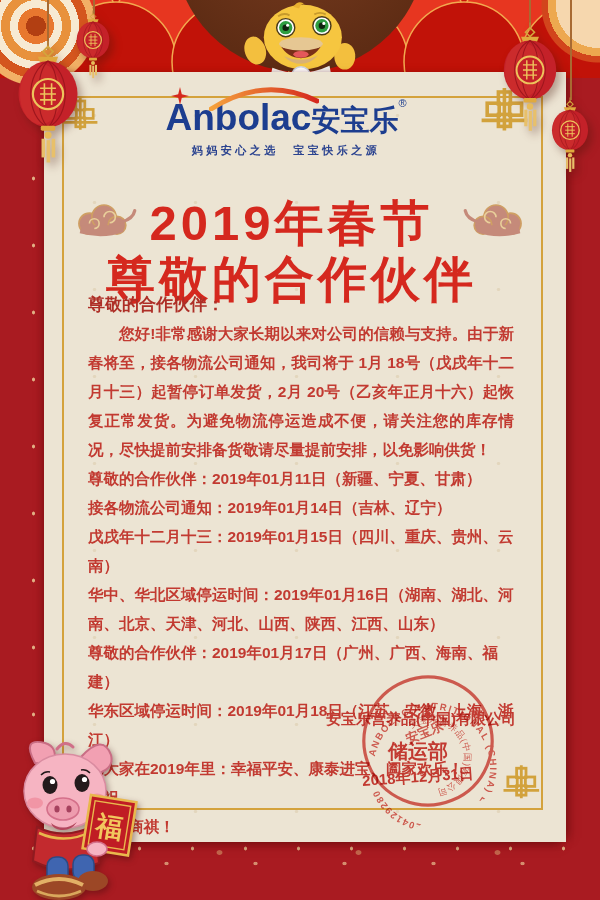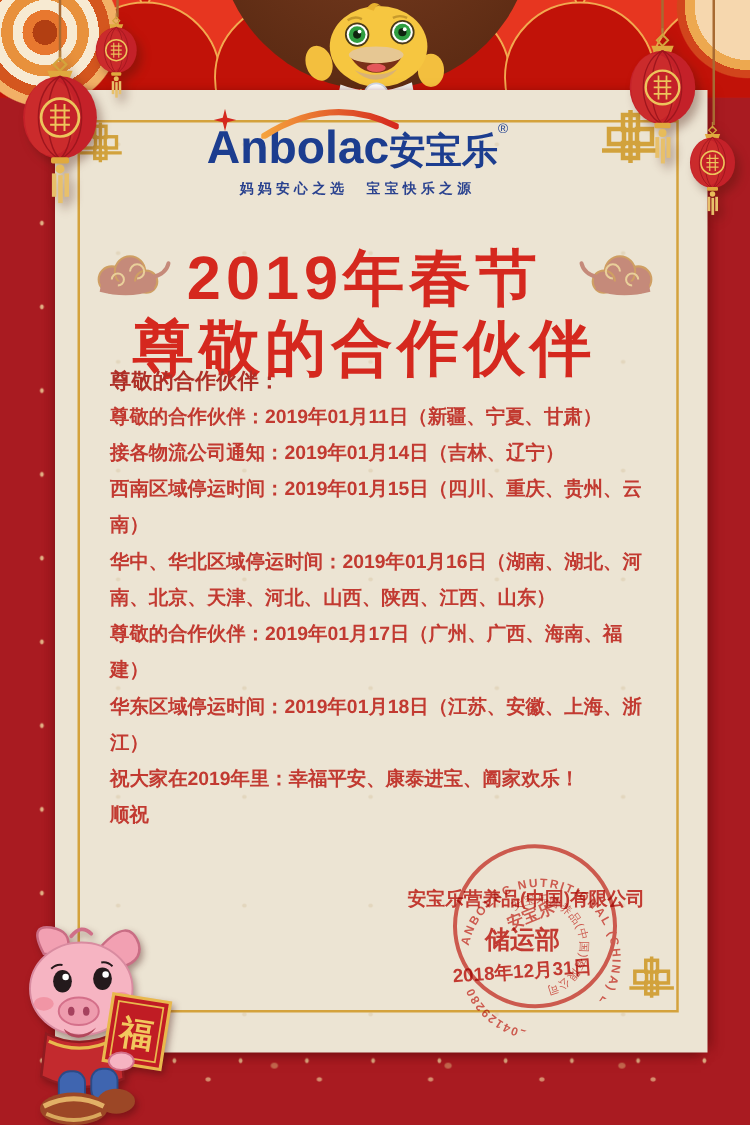--- a/index.html
+++ b/index.html
@@ -227,28 +227,30 @@
   </div>
   <svg class="abs cloud cloud-l">
       <use href="#sym-cloud"></use>
     </svg>
   <svg class="abs cloud cloud-r">
       <use href="#sym-cloud"></use>
     </svg>
 
   <div class="abs content">
     <p class="salutation">尊敬的合作伙伴：</p>
+    <p class="para">您好!非常感谢大家长期以来对公司的信赖与支持。由于新春将至，接各物流公司通知，我司将于 1月 18号（戊戌年十二月十三）起暂停订单发货，2月 20号（乙亥年正月十六）起恢复正常发货。为避免物流停运造成不便，请关注您的库存情况，尽快提前安排备货敬请尽量提前安排，以免影响供货！</p>
     <p>尊敬的合作伙伴：2019年01月11日（新疆、宁夏、甘肃）</p>
     <p>接各物流公司通知：2019年01月14日（吉林、辽宁）</p>
-    <p>西南区域停运时间：2019年01月15日（四川、重庆、贵州、云南）</p>
+    <p>戊戌年十二月十三：2019年01月15日（四川、重庆、贵州、云南）</p>
     <p>华中、华北区域停运时间：2019年01月16日（湖南、湖北、河南、北京、天津、河北、山西、陕西、江西、山东）</p>
     <p>尊敬的合作伙伴：2019年01月17日（广州、广西、海南、福建）</p>
     <p>华东区域停运时间：2019年01月18日（江苏、安徽、上海、浙江）</p>
     <p class="wish">祝大家在2019年里：幸福平安、康泰进宝、阖家欢乐！</p>
     <p>顺祝</p>
+    <p class="closing2">商祺！</p>
   </div>
 
   <div class="abs sign">
     <div class="sig-company">安宝乐营养品(中国)有限公司</div>
     <div class="sig-dept">储运部</div>
     <div class="sig-date">2018年12月31日</div>
   </div>
 
   <svg class="abs stamp" viewBox="0 0 150 150">
     <defs>

